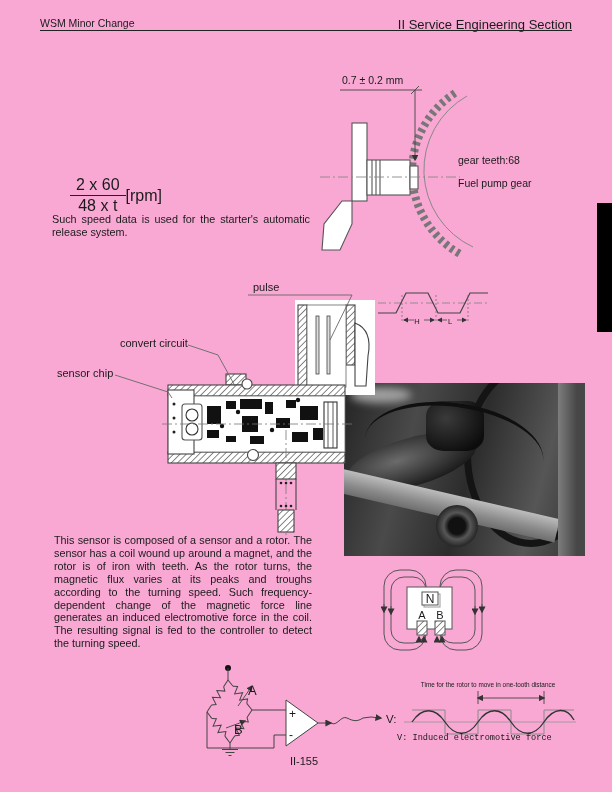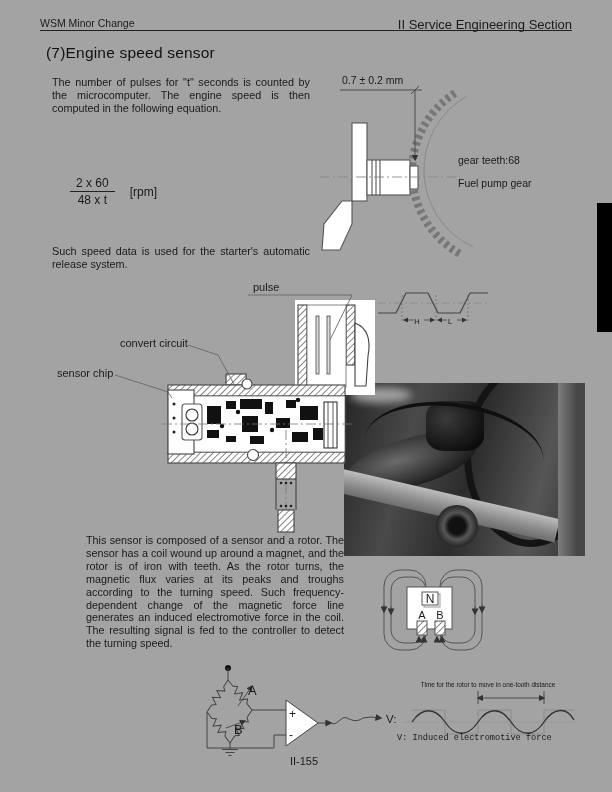--- a/index.html
+++ b/index.html
@@ -1,38 +1,38 @@
 <!DOCTYPE html>
 <html><head>
 <meta charset="utf-8">
 <style>
   html,body { margin:0; padding:0; background:#e8e8e8; }
   .page {
     position:relative; width:612px; height:792px; margin:0 auto;
-    background:#a3a3a3; overflow:hidden;
+    background:#f9a8d4; overflow:hidden;
     font-family:"Liberation Sans", sans-serif; color:#1a1a1a;
   }
   .abs { position:absolute; }
 
   
   .header-left  { left:40px; top:17px; font-size:10.5px; }
   .header-right { right:40px; top:17px; font-size:13px; }
   .header-rule  { left:40px; top:30px; width:532px; height:0; border-top:1.3px solid #222; }
 
   
   .heading { left:46px; top:44px; font-size:15.5px; letter-spacing:.2px; color:#111; }
 
   
   .copy { width:258px; font-size:10.8px; line-height:12.9px; text-align:justify; }
   .p1 { left:52px; top:76px; }
-  .p3 { left:52px; top:213px;margin-top:32px; }
-  .body2 { left:54px; top:534px;margin-left:32px; }
-
-  
-  .equation { left:70px; top:176px; display:flex; align-items:center; gap:15px; font-size:12px; }
+  .p3 { left:52px; top:213px; }
+  .body2 { left:54px; top:534px; }
+
+  
+  .equation { left:70px; top:176px; display:flex; align-items:center; gap:0; font-size:16px; }
   .frac { display:inline-block; text-align:center; }
   .frac .num { display:block; padding:0 6px 1px 6px; border-bottom:1.2px solid #222; }
   .frac .den { display:block; padding:1px 6px 0 6px; }
 
   
   .black-tab { left:597px; top:203px; width:15px; height:129px; background:#000; }
 
   
   .photo { left:344px; top:383px; width:241px; height:173px; overflow:hidden;
            background:linear-gradient(105deg,#242424,#4a4a4a 28%,#2c2c2c 52%,#565656 78%,#303030); }
@@ -77,24 +77,22 @@
         <path d="M0,0 L10,5 L0,10 z" fill="#333"></path>
       </marker>
       <path id="rz" d="M0,0 l3,-3.5 l4,7 l4,-7 l4,7 l4,-7 l3,3.5" fill="none"></path>
     </defs>
   </svg>
 
   <div class="abs header-left">WSM Minor Change</div>
   <div class="abs header-right">II Service Engineering Section</div>
   <div class="abs header-rule"></div>
 
-  <div class="abs heading">(7)Engine speed sensor</div>
 
   <div class="abs copy p1">
-    <div>The number of pulses for "t" seconds is counted by the microcomputer. The engine speed is then computed in the following equation.</div>
   </div>
 
   <div class="abs equation">
     <span class="frac">
       <span class="num">2 x 60</span>
       <span class="den">48 x t</span>
     </span>
     <span>[rpm]</span>
   </div>
 

